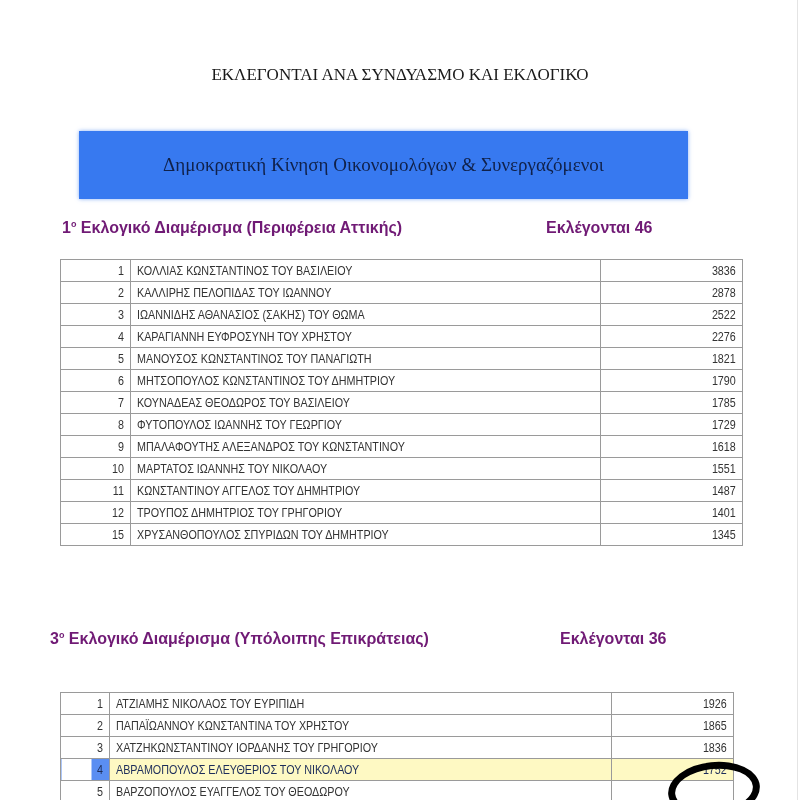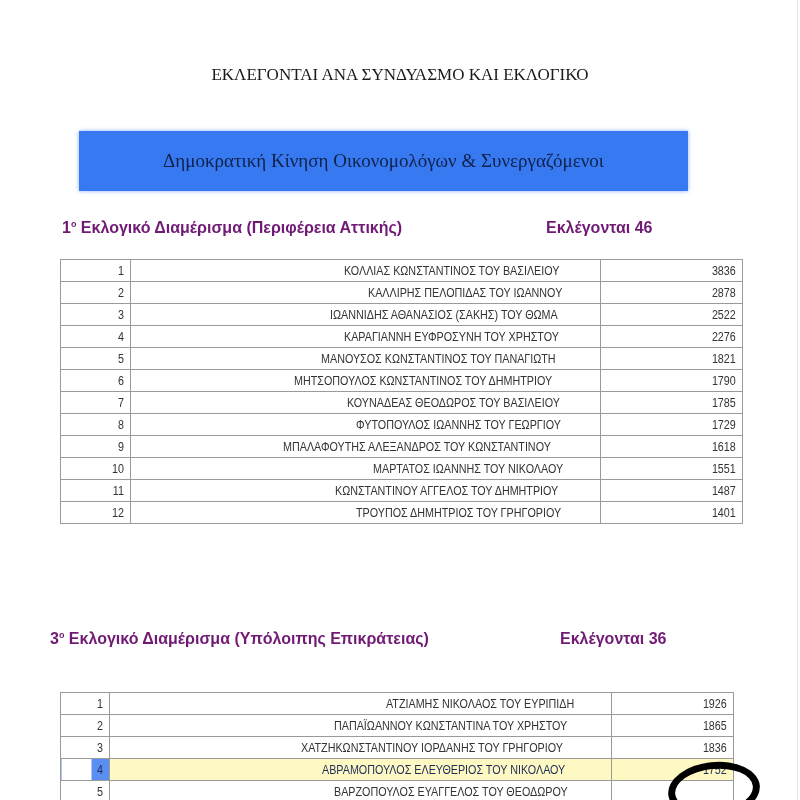--- a/index.html
+++ b/index.html
@@ -6,39 +6,38 @@
   body {
     width: 800px; height: 800px; overflow: hidden; position: relative;
     background: #ffffff; color: #222;
   }
   .page-edge { position: absolute; left: 797px; top: 0; width: 1px; height: 800px; background: #e4e4e4; }
   .doc-title {
     position: absolute; left: 0; width: 800px; top: 62px; text-align: center;
     font-family: "Liberation Serif", serif; font-size: 17px; line-height: 25px; color: #1a1a1a;
   }
   .party-box {
-    position: absolute; left: 79px; top: 131px; width: 609px; height: 60px;
+    position: absolute; left: 79px; top: 131px; width: 609px; height: 68px;
     background: #3779f0; box-shadow: 0 0 4px rgba(55,121,240,0.6);
     text-align: center; font-family: "Liberation Serif", serif;
     color: #10214a; font-size: 19px; line-height: 24px;
     display: flex; flex-direction: column; justify-content: center;
   }
   .section-heading {
     position: absolute; font-family: "Liberation Sans", sans-serif; font-weight: bold;
     font-size: 16px; color: #701a75; white-space: nowrap;
   }
   .section-heading sup { font-size: 9px; }
   table.results {
     position: absolute; border-collapse: collapse;
     font-family: "Liberation Sans", sans-serif; font-size: 12.5px; color: #333;
   }
   table.results td {
     border: 1.5px solid #9a9a9a; height: 21px; padding: 0 6px; white-space: nowrap;
     transform: scaleX(1);
-    text-align: right;
   }
   table.results td.num { text-align: right; }
   table.results td.votes { text-align: right; }
   .condensed { display: inline-block; transform: scaleX(0.86); transform-origin: left center; }
   .condensed-r { display: inline-block; transform: scaleX(0.86); transform-origin: right center; }
   tr.highlight td.hl { background: #fef9c3; color: #1d2d5a; }
   .circle-mark {
     position: absolute; left: 668px; top: 762px; width: 92px; height: 56px;
     border: 7px solid #000; border-radius: 50%; box-sizing: border-box;
     transform: rotate(-6deg);
@@ -123,20 +122,25 @@
       <tr>
         <td class="num"><span class="condensed-r">11</span></td>
         <td class="name"><span class="condensed">ΚΩΝΣΤΑΝΤΙΝΟΥ ΑΓΓΕΛΟΣ ΤΟΥ ΔΗΜΗΤΡΙΟΥ</span></td>
         <td class="votes"><span class="condensed-r">1487</span></td>
       </tr>
       <tr>
         <td class="num"><span class="condensed-r">12</span></td>
         <td class="name"><span class="condensed">ΤΡΟΥΠΟΣ ΔΗΜΗΤΡΙΟΣ ΤΟΥ ΓΡΗΓΟΡΙΟΥ</span></td>
         <td class="votes"><span class="condensed-r">1401</span></td>
       </tr>
+      <tr>
+        <td class="num"><span class="condensed-r">15</span></td>
+        <td class="name"><span class="condensed">ΧΡΥΣΑΝΘΟΠΟΥΛΟΣ ΣΠΥΡΙΔΩΝ ΤΟΥ ΔΗΜΗΤΡΙΟΥ</span></td>
+        <td class="votes"><span class="condensed-r">1345</span></td>
+      </tr>
     </tbody>
 </table>
 
 <div class="section-heading" style="left:50px; top:630px;">
   <span>3</span><sup>ο</sup>
   <span>Εκλογικό Διαμέρισμα (Υπόλοιπης Επικράτειας)</span>
 </div>
 <div class="section-heading" style="left:560px; top:630px;">Εκλέγονται 36</div>
 
 <table class="results" id="table-1" style="left:60px; top:692px; width:674px;">

